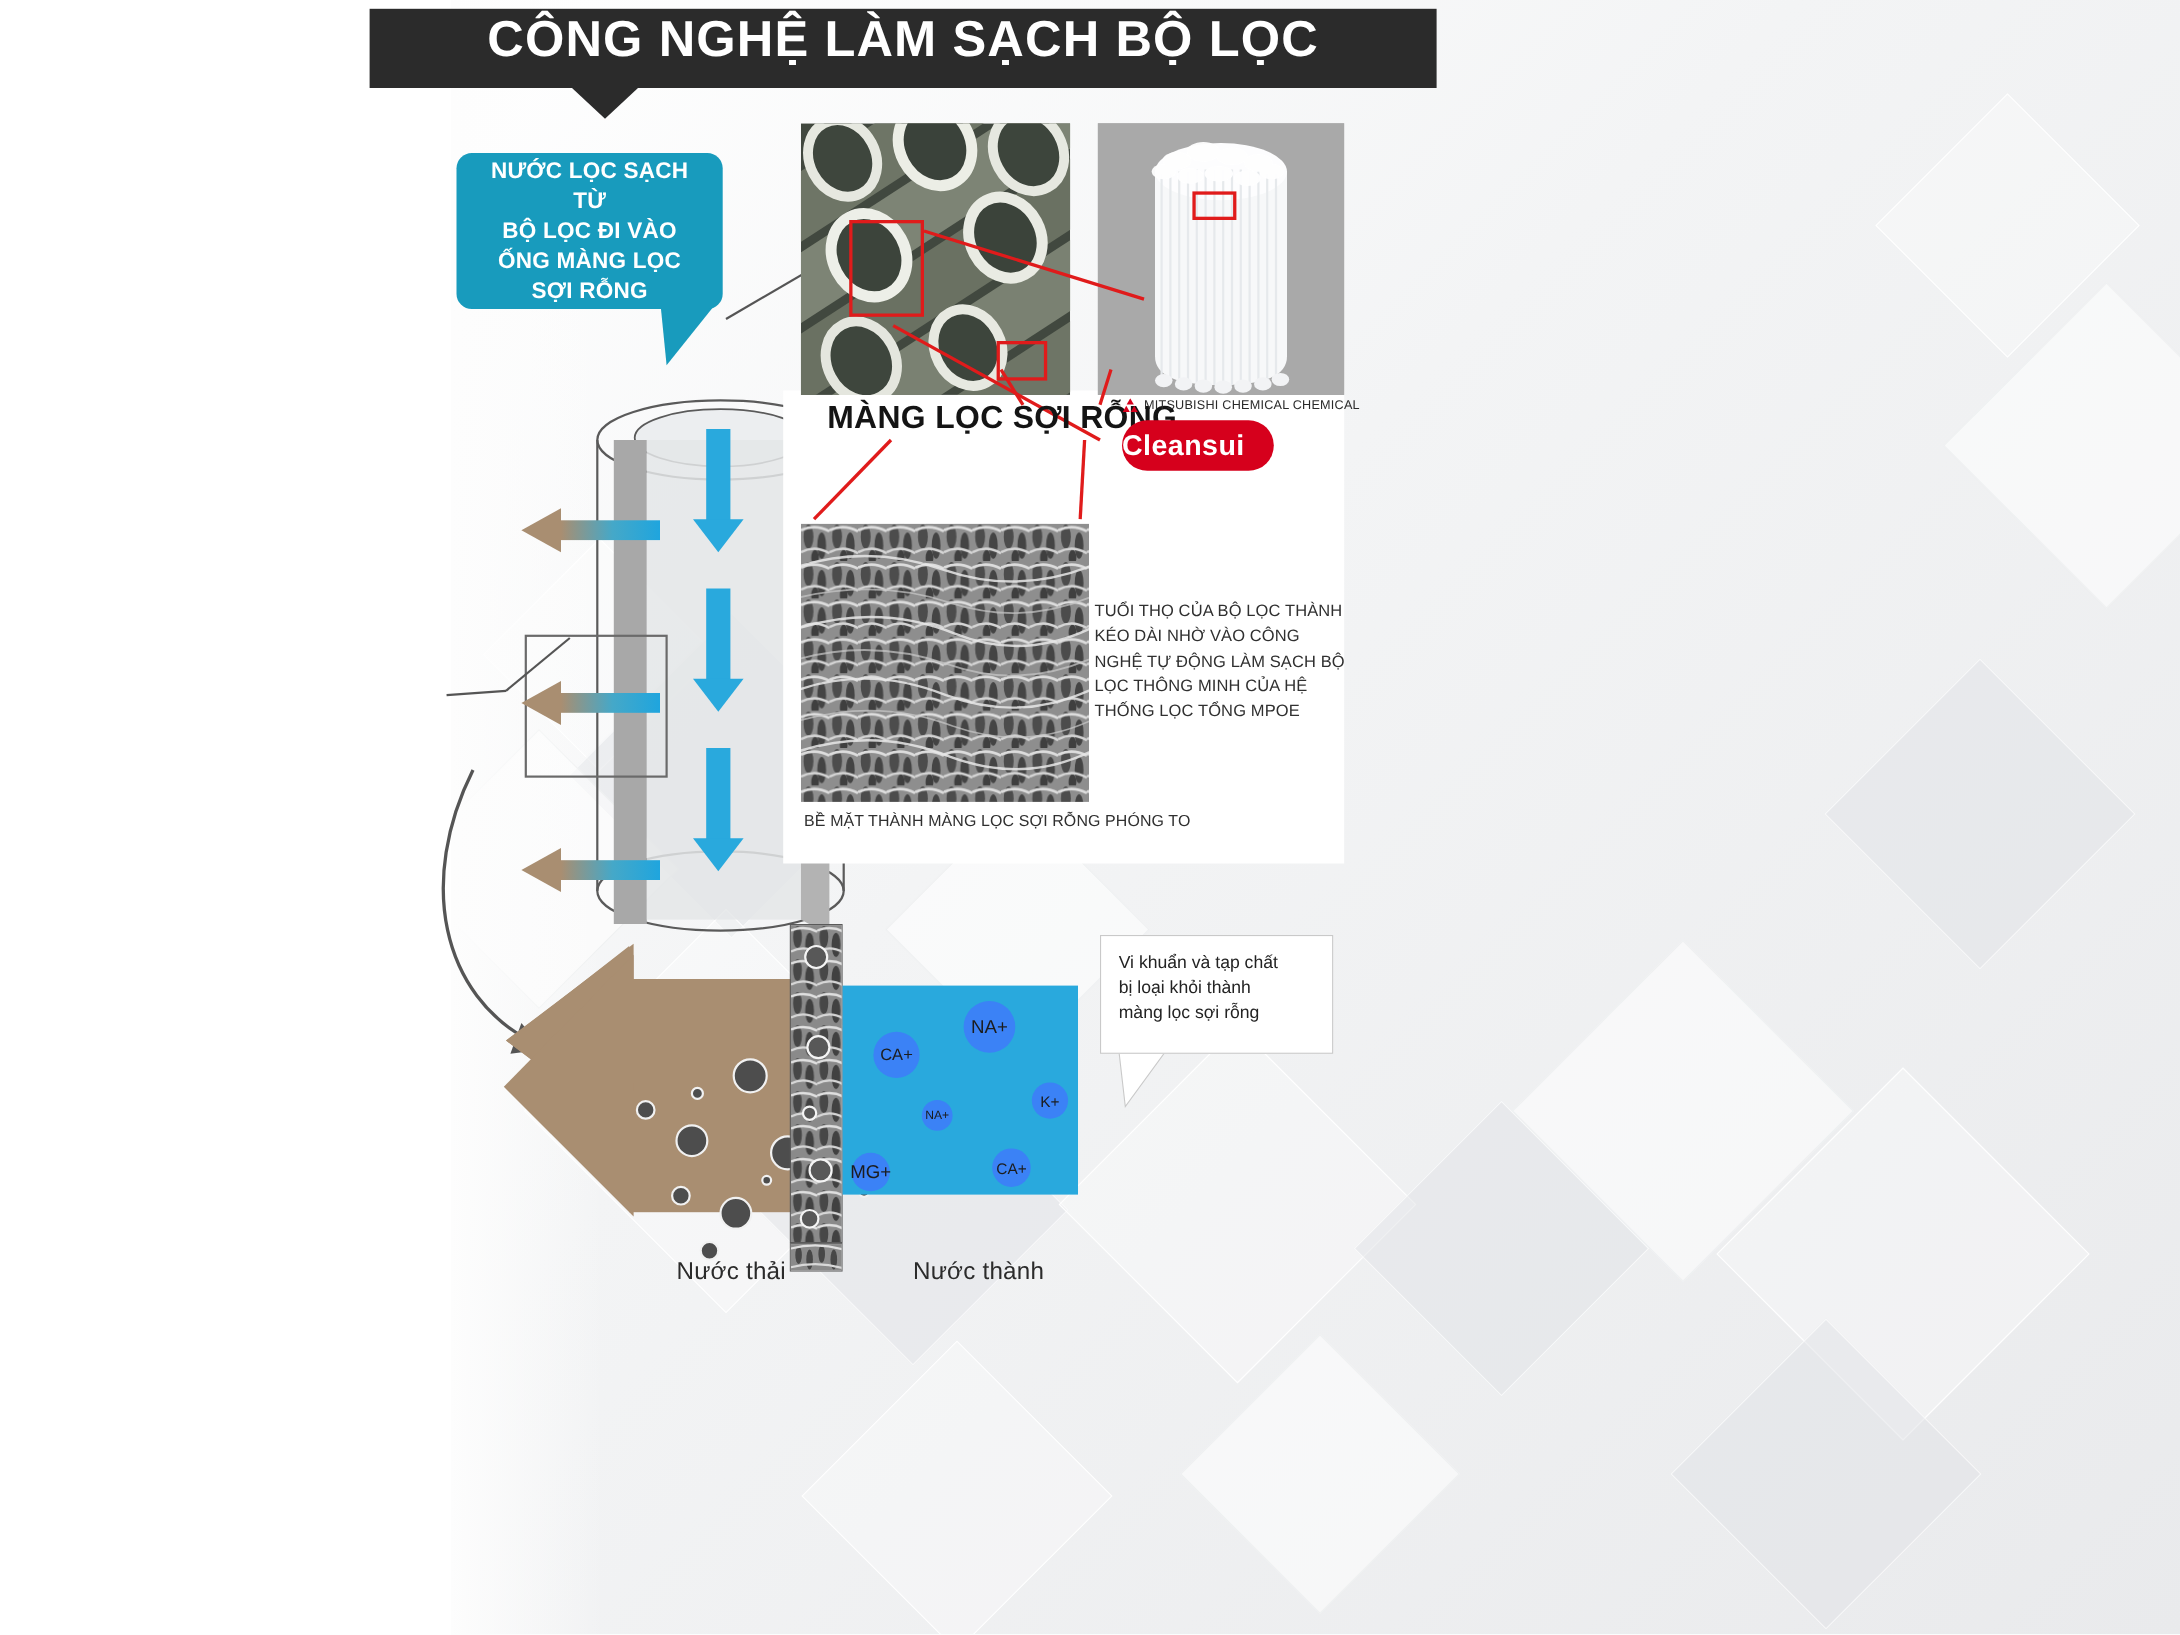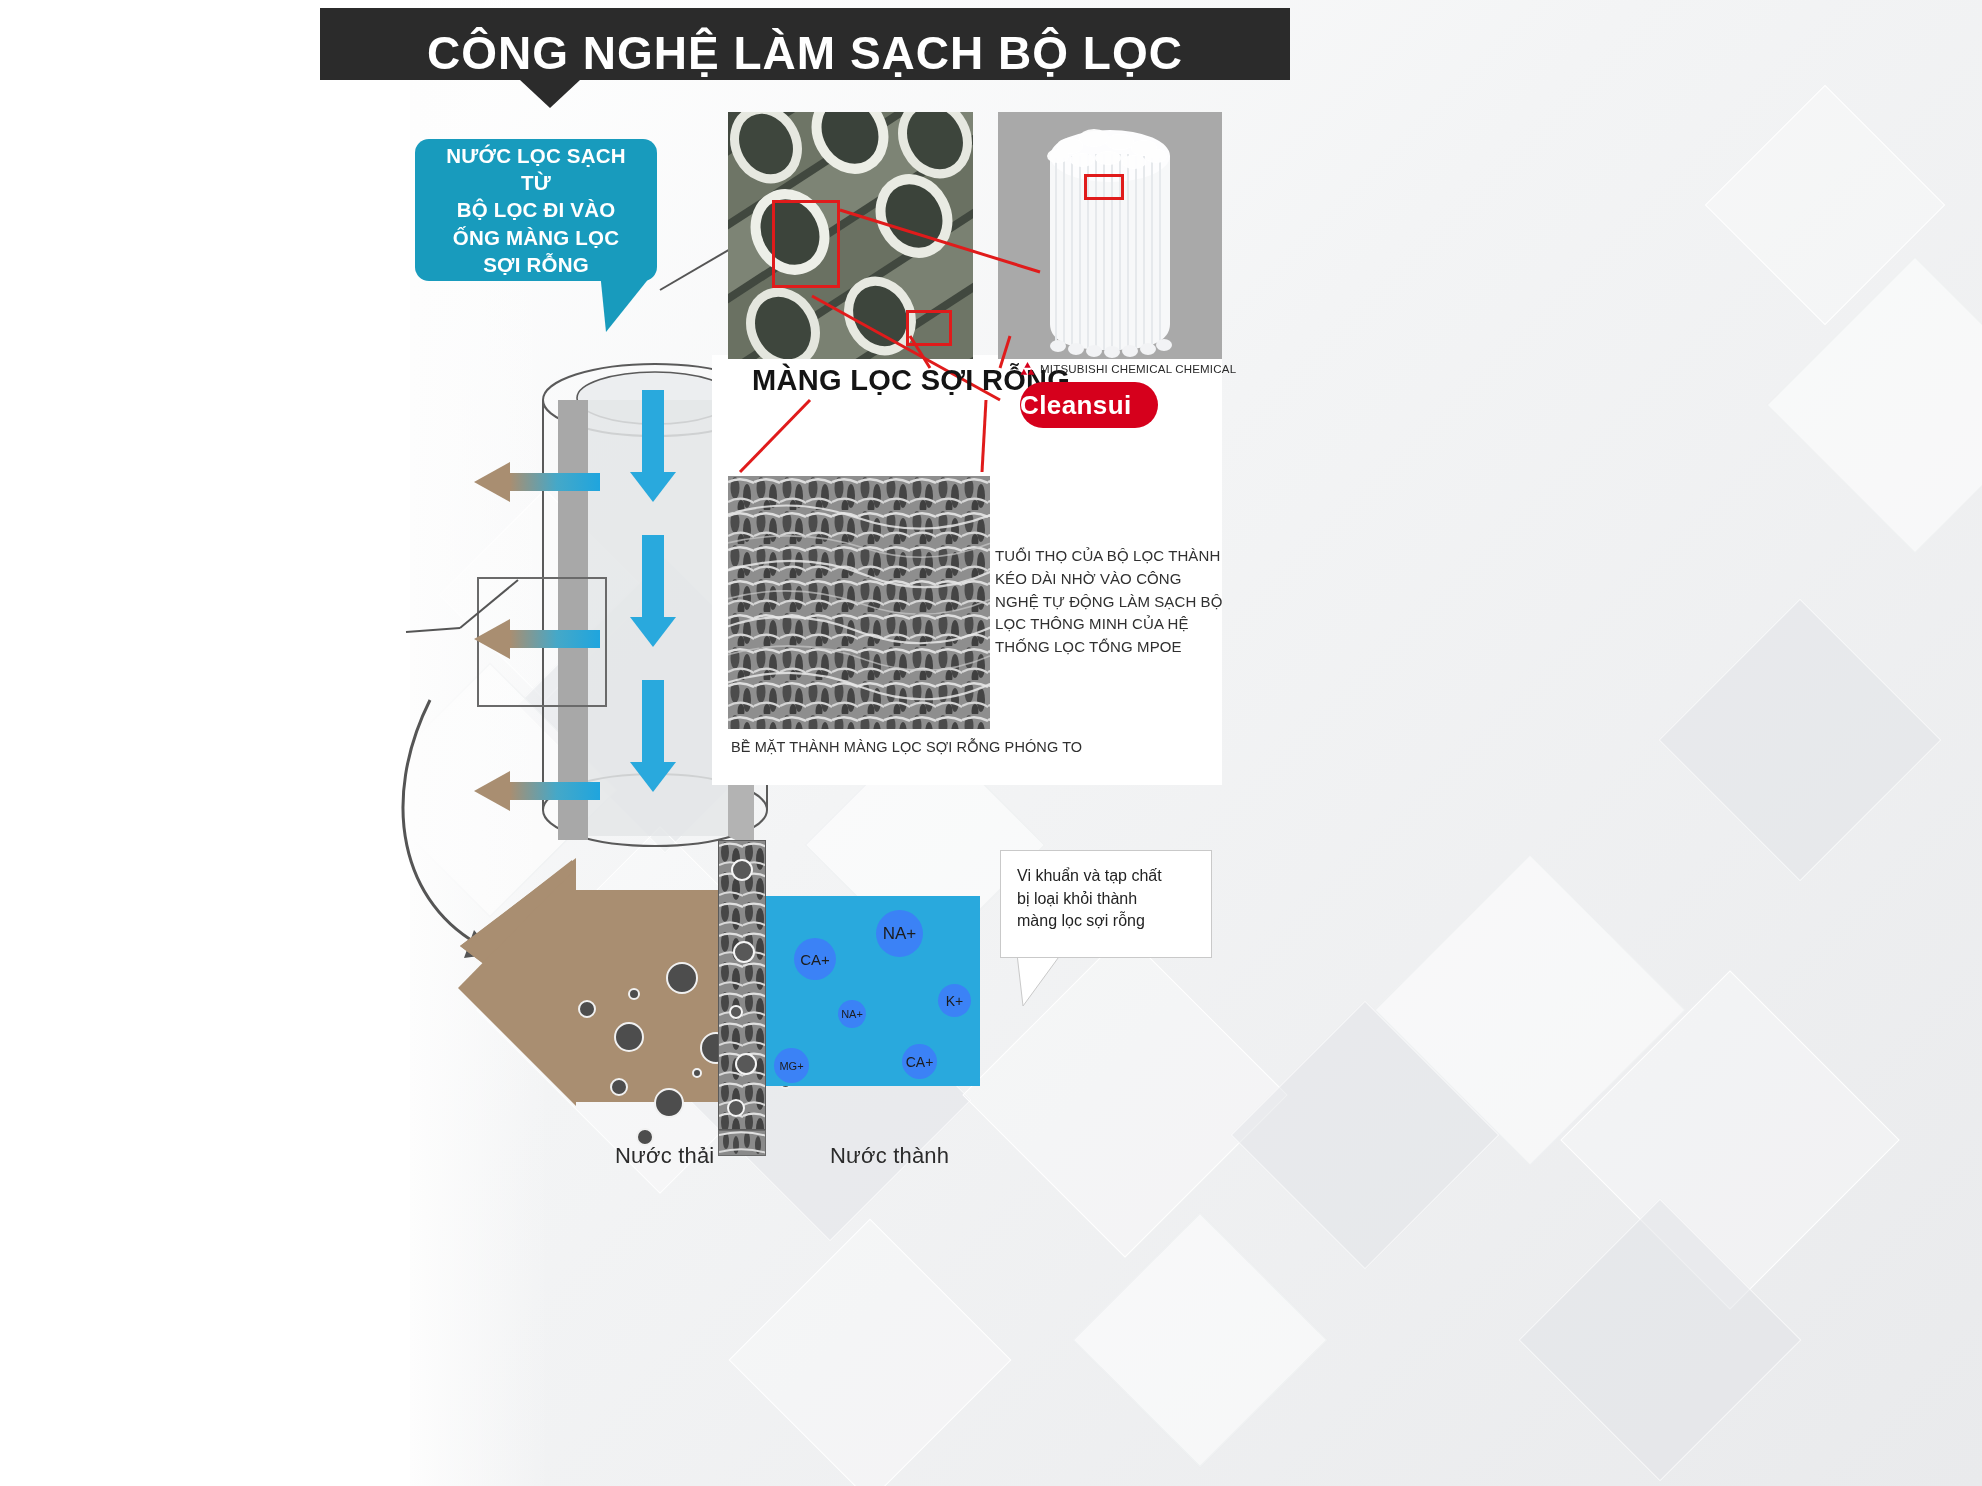--- a/index.html
+++ b/index.html
@@ -42,25 +42,25 @@
     background: rgba(255,255,255,0.30);
     transform: rotate(45deg);
     pointer-events: none;
   }
   .wm.d2 { background: rgba(226,228,231,0.55); border-color: rgba(255,255,255,0.7); }
   .wm.d3 { background: rgba(255,255,255,0.55); border-color: rgba(236,238,240,0.9); }
 
   
   #banner {
     position: absolute;
-    left: 320px; top: 8px;
+    left: 336px; top: 8px;
     width: 970px; height: 72px;
     background: #2b2b2b;
     display: flex;
-    align-items: flex-end;
+    align-items: flex-start;
     justify-content: center;
   }
   #banner-title {
     color: #ffffff;
     font-size: 46px;
     font-weight: bold;
     letter-spacing: 1px;
     white-space: nowrap;
     font-family: "Liberation Sans", sans-serif;
   }
@@ -531,21 +531,21 @@
       </div>
     <div class="ion" style="left:110px; top:14px;  width:47px; height:47px; font-size:17px;">
         <span>NA+</span>
       </div>
     <div class="ion" style="left:72px;  top:104px; width:28px; height:28px; font-size:11px;">
         <span>NA+</span>
       </div>
     <div class="ion" style="left:172px; top:88px;  width:33px; height:33px; font-size:14px;">
         <span>K+</span>
       </div>
-    <div class="ion" style="left:8px;   top:152px; width:35px; height:35px; font-size:11px;">
+    <div class="ion" style="left:8px;   top:152px; width:35px; height:35px; font-size:17px;">
         <span>MG+</span>
       </div>
     <div class="ion" style="left:136px; top:148px; width:35px; height:35px; font-size:14px;">
         <span>CA+</span>
       </div>
   </div>
 
   <svg style="position:absolute; left:1015px; top:952px; width:70px; height:58px;">
     <polygon points="2,2 46,2 8,54" fill="#ffffff" stroke="#c9c9c9" stroke-width="1"></polygon>
     <rect x="3" y="0" width="44" height="4" fill="#ffffff"></rect>

